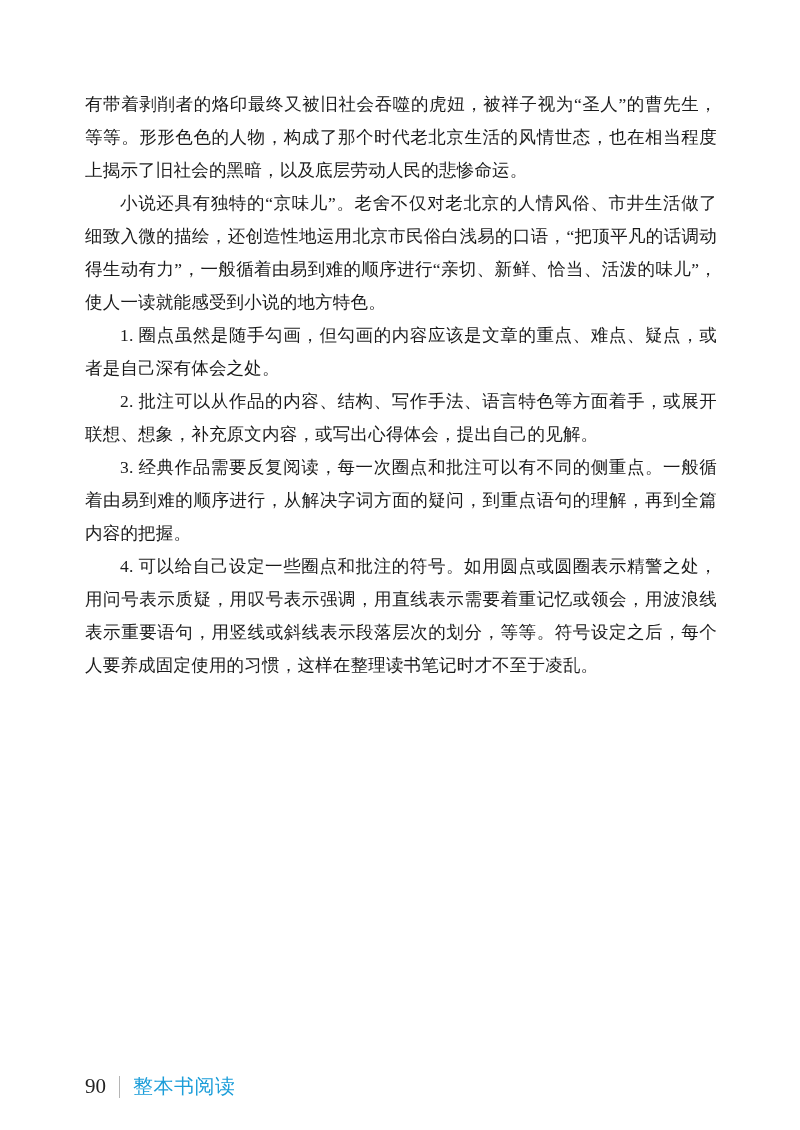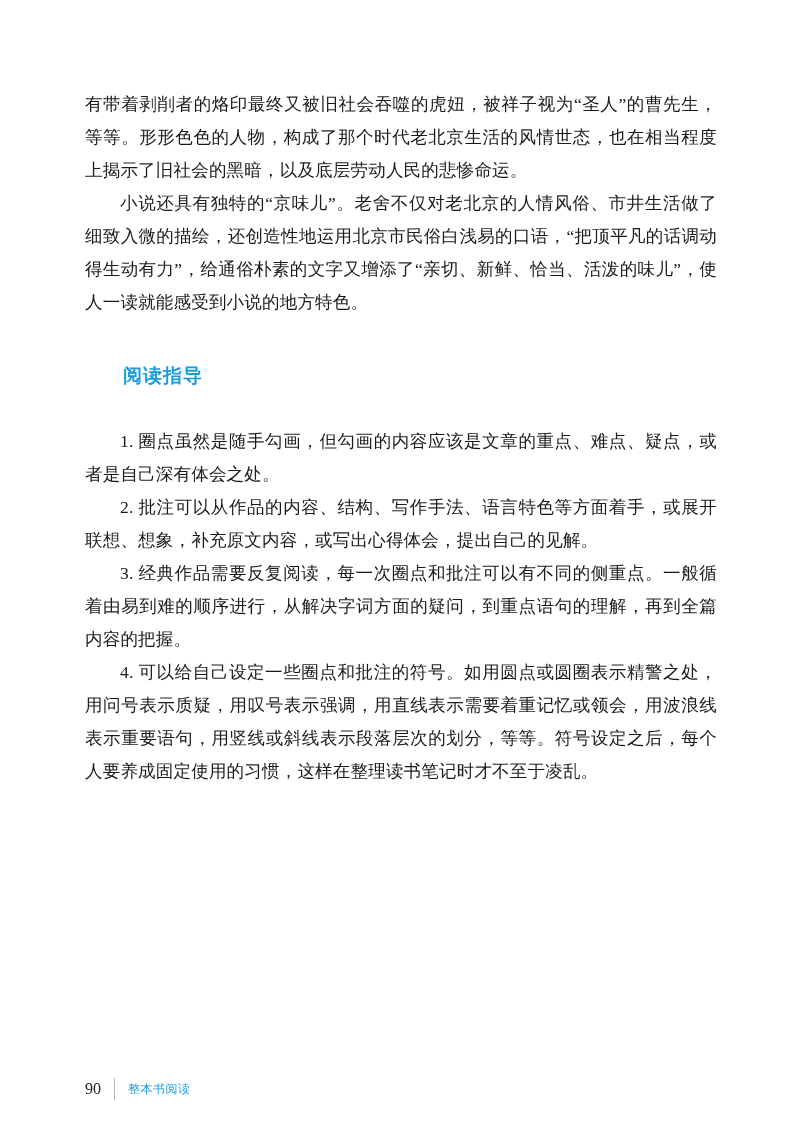--- a/index.html
+++ b/index.html
@@ -45,48 +45,47 @@
       padding-left: 2em;
     }
     .footer {
       position: absolute;
       left: 85px;
       bottom: 30px;
       display: flex;
       align-items: center;
     }
     .page-number {
-      font-size: 16px;
+      font-size: 21px;
       color: #222222;
       font-family: "Liberation Serif", "DejaVu Serif", serif;
     }
     .footer-divider {
       width: 1px;
       height: 22px;
       background: #b5b5b5;
       margin: 0 13px;
     }
     .section-label {
       font-family: "Liberation Sans", "DejaVu Sans", sans-serif;
       color: var(--accent);
-      font-size: 12px;
+      font-size: 20px;
       letter-spacing: 0.5px;
     }
   </style>
 </head>
 <body>
 
 <div class="page">
 
   <main class="content">
 
     <p class="para no-indent">有带着剥削者的烙印最终又被旧社会吞噬的虎妞，被祥子视为“圣人”的曹先生，等等。形形色色的人物，构成了那个时代老北京生活的风情世态，也在相当程度上揭示了旧社会的黑暗，以及底层劳动人民的悲惨命运。</p>
-    <p class="para">小说还具有独特的“京味儿”。老舍不仅对老北京的人情风俗、市井生活做了细致入微的描绘，还创造性地运用北京市民俗白浅易的口语，“把顶平凡的话调动得生动有力”，给通俗朴素的文字又增添了“亲切、新鲜、恰当、活泼的味儿”，使人一读就能感受到小说的地方特色。</p>
+    <p class="para">小说还具有独特的“京味儿”。老舍不仅对老北京的人情风俗、市井生活做了细致入微的描绘，还创造性地运用北京市民俗白浅易的口语，“把顶平凡的话调动得生动有力”，一般循着由易到难的顺序进行“亲切、新鲜、恰当、活泼的味儿”，使人一读就能感受到小说的地方特色。</p>
 
-    <h2 class="section-heading">阅读指导</h2>
 
     <p class="para">1. 圈点虽然是随手勾画，但勾画的内容应该是文章的重点、难点、疑点，或者是自己深有体会之处。</p>
     <p class="para">2. 批注可以从作品的内容、结构、写作手法、语言特色等方面着手，或展开联想、想象，补充原文内容，或写出心得体会，提出自己的见解。</p>
     <p class="para">3. 经典作品需要反复阅读，每一次圈点和批注可以有不同的侧重点。一般循着由易到难的顺序进行，从解决字词方面的疑问，到重点语句的理解，再到全篇内容的把握。</p>
     <p class="para">4. 可以给自己设定一些圈点和批注的符号。如用圆点或圆圈表示精警之处，用问号表示质疑，用叹号表示强调，用直线表示需要着重记忆或领会，用波浪线表示重要语句，用竖线或斜线表示段落层次的划分，等等。符号设定之后，每个人要养成固定使用的习惯，这样在整理读书笔记时才不至于凌乱。</p>
 
   </main>
 
   <footer class="footer">
     <span class="page-number">90</span>

